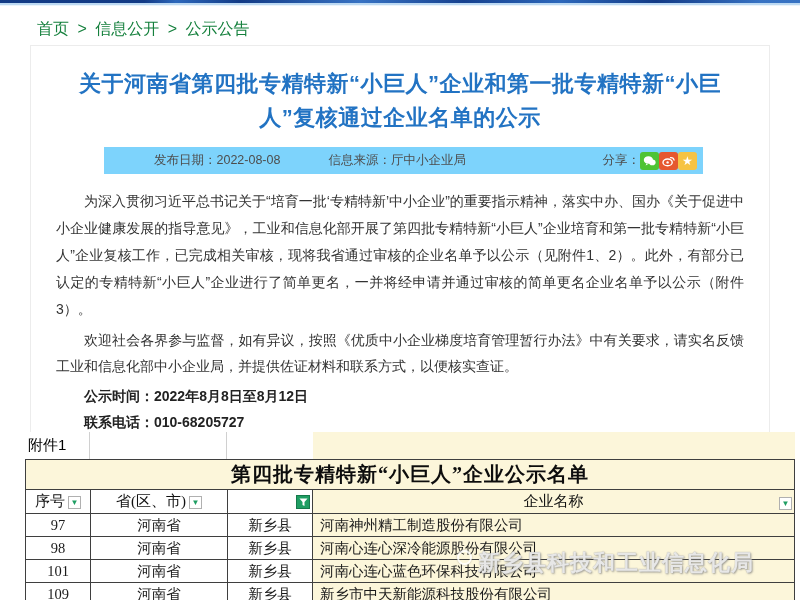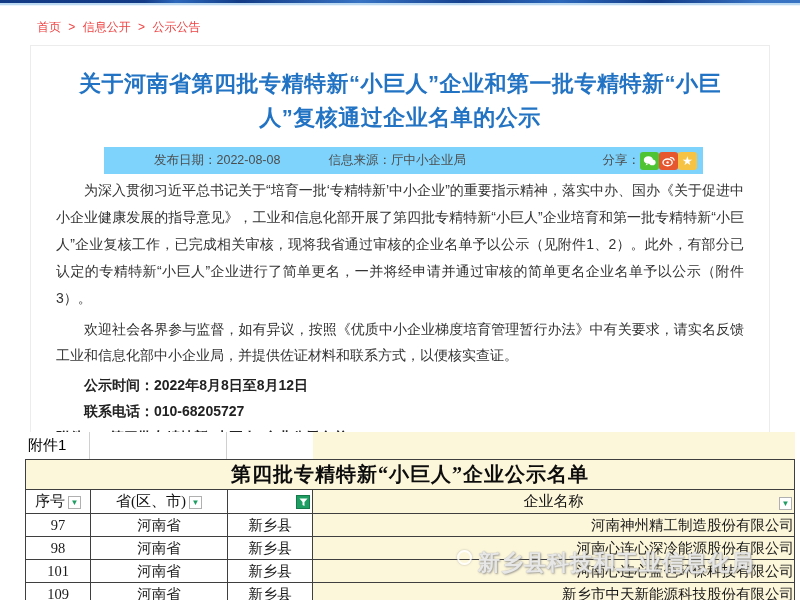--- a/index.html
+++ b/index.html
@@ -6,42 +6,42 @@
   html,body { width:800px; height:600px; overflow:hidden; background:#fff;
               font-family:"Liberation Sans", sans-serif; }
   body { position:relative; }
 
   
   .topbar { height:6px; width:100%;
     background:linear-gradient(180deg,#16418f 0 3px,#bcd9f2 3px 5px,#eaf4fc 5px 6px); }
   .topbar-streak { position:absolute; top:0; left:0; width:100%; height:3px;
     background:linear-gradient(90deg,#123a85 0 18%,#2f6cc0 22%,#123a85 30%,#3b78c9 45%,#16418f 58%,#2f6cc0 70%,#123a85 82%,#3b78c9 95%); opacity:.9; }
 
-  .breadcrumb { padding:13px 0 0 37px; font-size:12px; color:#ef4444; }
+  .breadcrumb { padding:13px 0 0 37px; font-size:16px; color:#15803d; }
   .breadcrumb span { margin-right:4px; }
   .crumb { cursor:pointer; }
 
   .article-box { position:absolute; left:30px; right:30px; top:45px; height:414px;
     background:#fff; border:1px solid #ececec; border-bottom:none; }
 
   .page-title { margin:21px 38px 12px; text-align:center; font-size:22px; font-weight:bold;
     color:#2273c3; line-height:1.55; letter-spacing:.5px; }
 
   .meta-bar { margin:8px 66px 0 73px; height:27px; background:#7dd3fc;
     display:flex; align-items:center; font-size:12.5px; color:#4d4d4d; }
   .meta-pub { margin-left:50px; }
   .meta-src { margin-left:48px; }
   .meta-share { margin-left:auto; margin-right:6px; display:flex; align-items:center; gap:0; }
   .share-ico { width:19px; height:18px; border-radius:3px; display:inline-flex;
     align-items:center; justify-content:center; cursor:pointer; }
   .ico-wechat { background:#4ec334; }
   .ico-weibo  { background:#e6572f; }
   .ico-qzone  { background:#f6c344; color:#fff; font-size:12px; line-height:1; }
 
-  .content { margin:3px 25px 0; font-size:14px; color:#333; }
+  .content { margin:14px 25px 0; font-size:14px; color:#333; }
   .para { text-indent:2em; line-height:1.92; text-align:justify; margin-bottom:4px; }
   .info-line { text-indent:2em; line-height:1.85; font-weight:bold; color:#222; }
   .att-line { line-height:1.85; font-weight:bold; color:#222; }
   .att-sub { padding-left:50px; }
   .sign-date { text-align:right; margin:14px 25px 0 0; font-weight:bold; color:#222; font-size:14px; }
 
   
   .sheet { position:absolute; left:25px; top:432px; width:770px; height:168px;
     overflow:hidden; background:#fff; font-family:"Liberation Serif", serif; }
   .annex-row { height:27px; display:flex; align-items:stretch; }
@@ -53,21 +53,21 @@
   .annex-fill { flex:1; background:#fcf6da; }
 
   table.xls { width:100%; border-collapse:collapse; table-layout:fixed; }
   table.xls td { border:1.5px solid #3f3f3f; overflow:hidden; white-space:nowrap; }
   .xls-title td { background:#fcf6da; height:30px; text-align:center;
     font-size:20px; font-weight:bold; color:#0d0d0d; letter-spacing:1px; }
   .xls-head td { height:24px; font-size:15px; font-weight:normal; text-align:center;
     position:relative; color:#111; }
   .xls-head .c4 { background:#fcf6da; }
   .xls tr.r td { height:23px; font-size:14.5px; text-align:center; color:#1a1a1a; }
-  .xls tr.r td.c4 { background:#fcf6da; text-align:right; padding-left:0; }
+  .xls tr.r td.c4 { background:#fcf6da; text-align:left; padding-left:7px; }
 
   .dd-btn { position:absolute; right:2px; bottom:3px; width:13px; height:13px;
     background:#fff; border:1px solid #b0b0b0; font-size:8px; line-height:11px;
     color:#1f9e63; text-align:center; cursor:pointer;
     font-family:"Liberation Sans", sans-serif; }
   .dd-inline { position:static; display:inline-block; vertical-align:middle; margin-left:3px; }
   .filter-btn { position:absolute; right:2px; bottom:4px; width:14px; height:14px;
     background:#1f9e63; border:1px solid #15794b; display:inline-flex;
     align-items:center; justify-content:center; cursor:pointer; }
 

